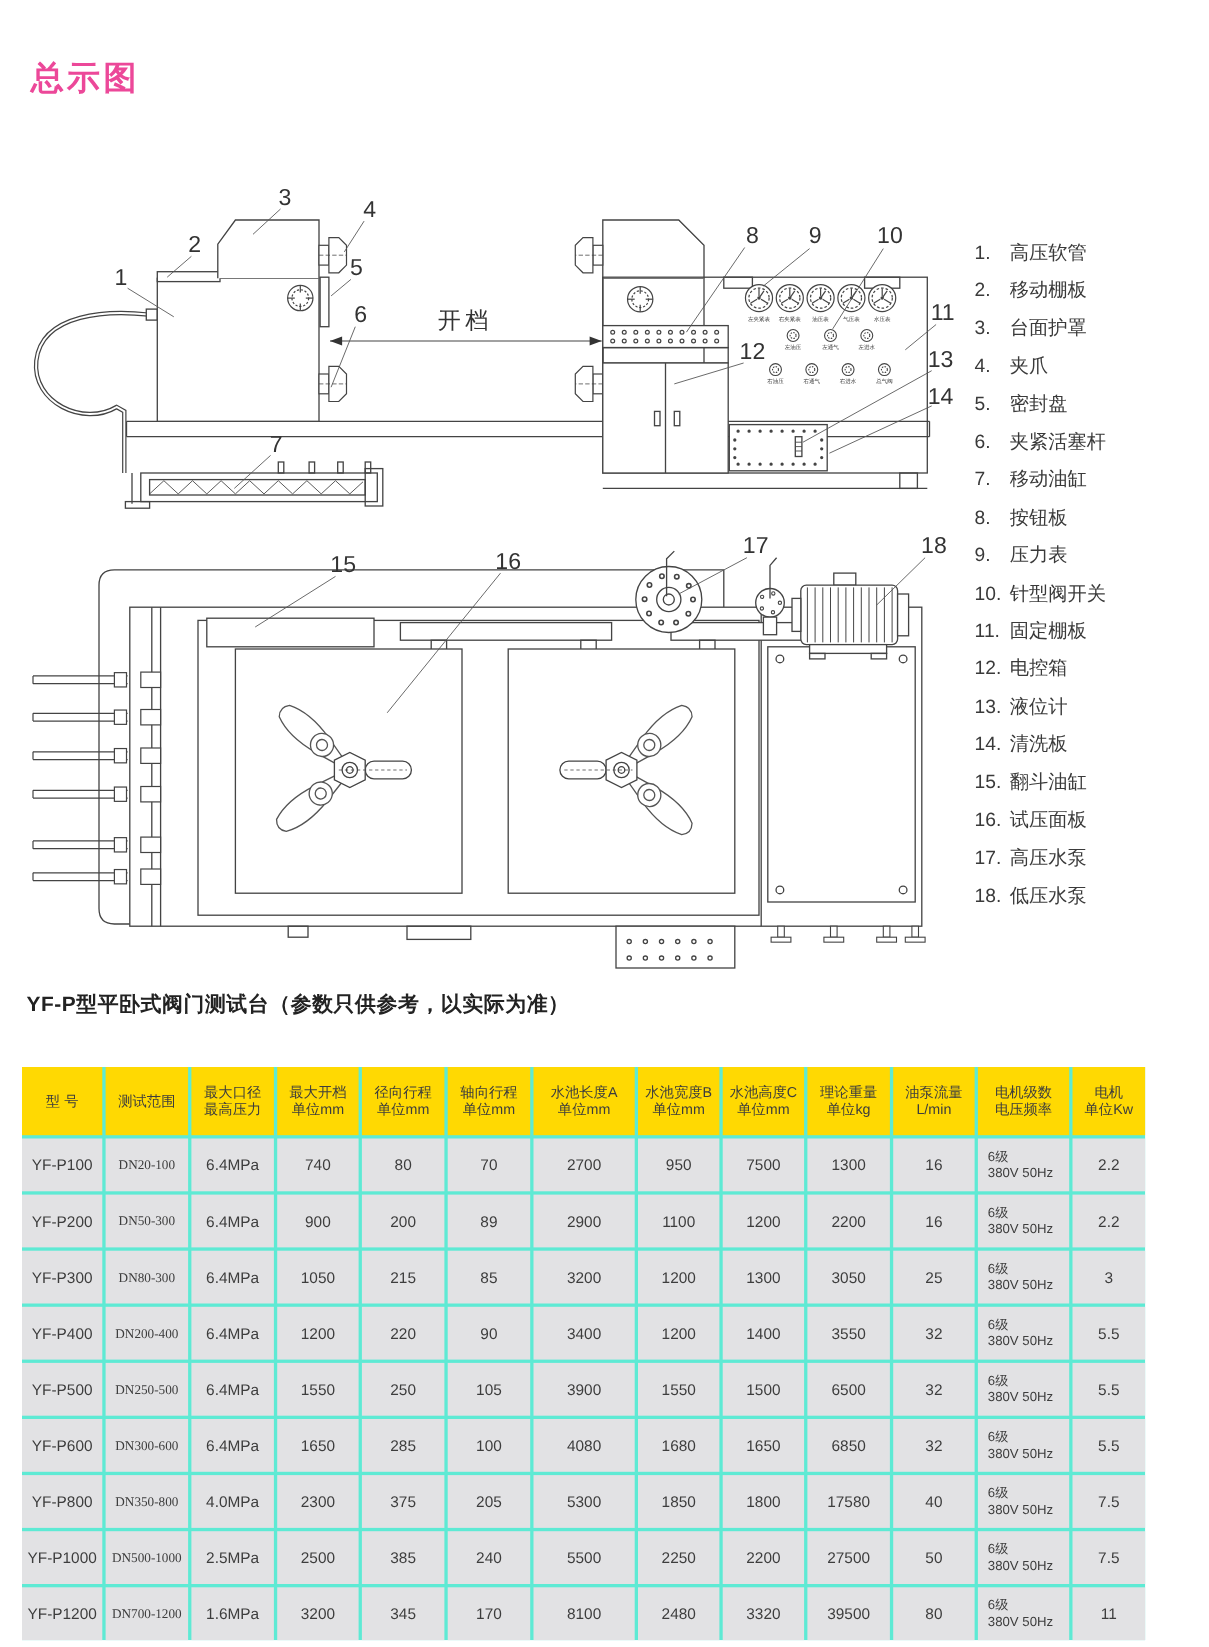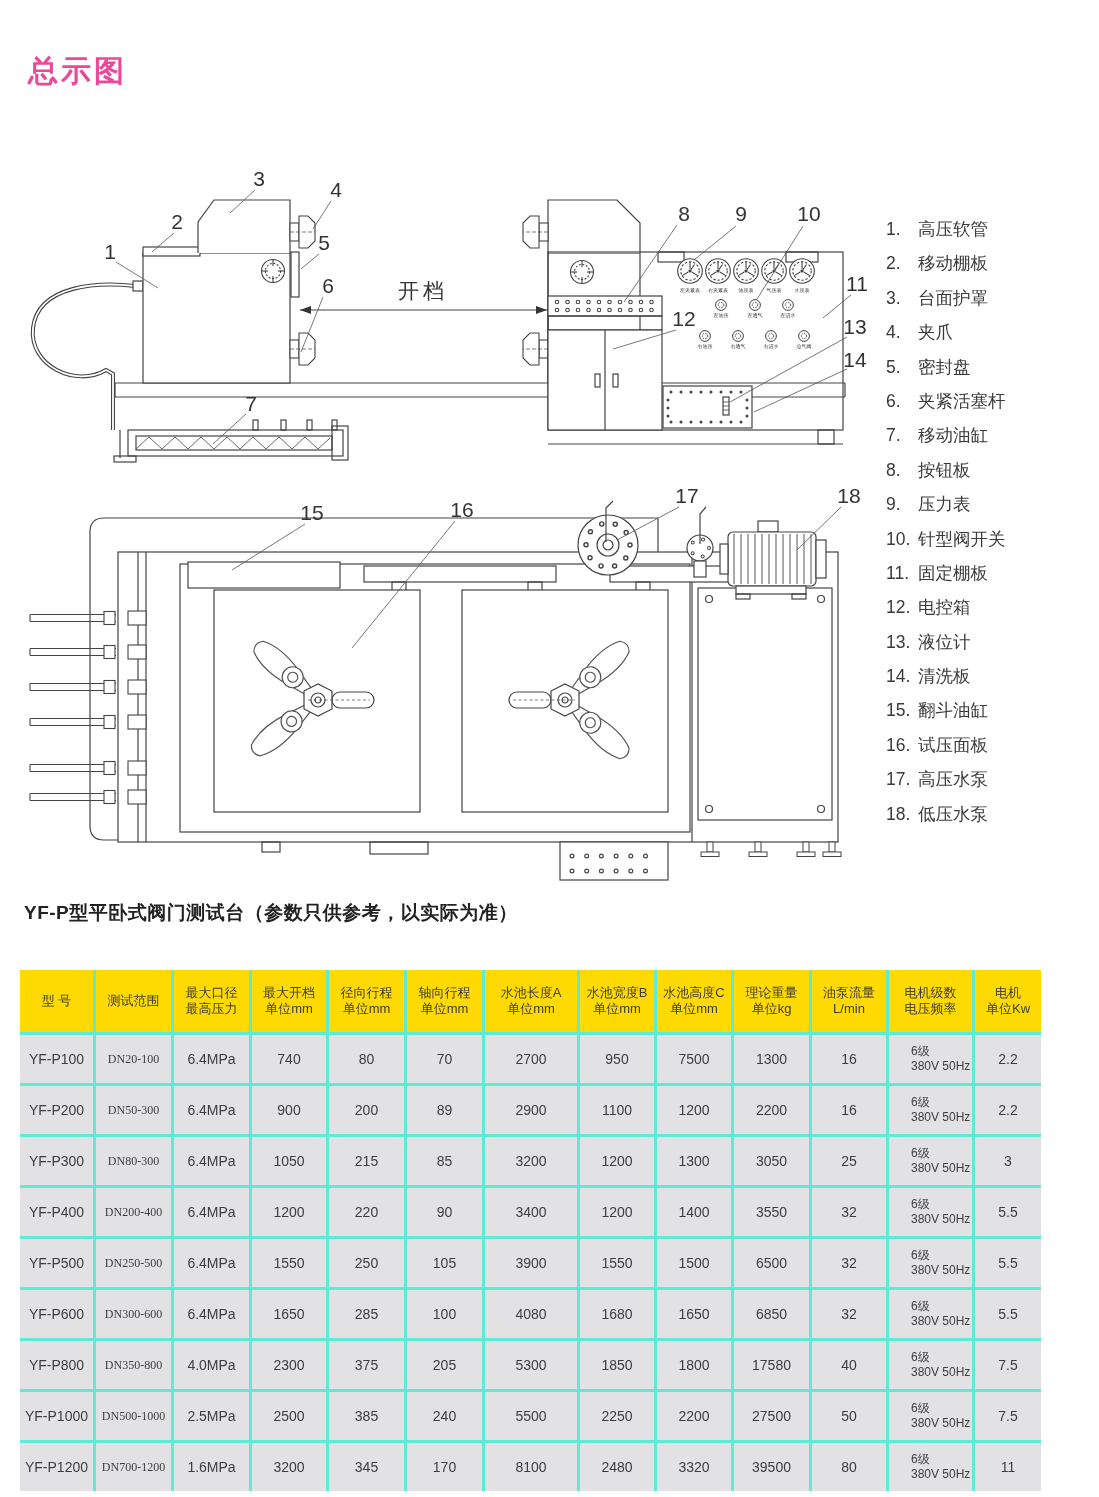--- a/index.html
+++ b/index.html
@@ -14,21 +14,21 @@
   #table-title{left:24px;top:900px;font-size:19px;font-weight:bold;color:#222;letter-spacing:0.5px;}
   #spec-table{left:20px;top:970px;display:grid;
       grid-template-columns:73px 75px 75px 74px 75px 75px 92px 74px 74px 75px 74px 83px 66px;
       grid-template-rows:62px repeat(9,48px);gap:3px;background:#5eead4;}
   .hc{background:#ffd902;display:flex;flex-direction:column;align-items:center;justify-content:center;
       font-size:13px;line-height:16.5px;color:#3d3d3d;text-align:center;}
   .dc{background:#e2e2e4;display:flex;align-items:center;justify-content:center;
       font-size:14px;color:#3d3d3d;}
   .dc.rg{font-size:12px;font-family:Liberation Serif, serif;}
   .dc.motor{flex-direction:column;align-items:flex-start;justify-content:center;
-      font-size:12px;line-height:15px;padding-left:22px;box-sizing:border-box;text-align:right;}
+      font-size:12px;line-height:15px;padding-left:9px;box-sizing:border-box;text-align:right;}
   svg text{fill:#333;stroke:none;font-family:"Liberation Sans","DejaVu Sans",sans-serif;}
   .callout{font-size:21px;}
   .dimlbl{font-size:21px;letter-spacing:4px;}
   .tinylbl{font-size:5px;}
 </style>
 </head>
 <body>
 
 <div class="abs" id="page-title">总示图</div>
 

